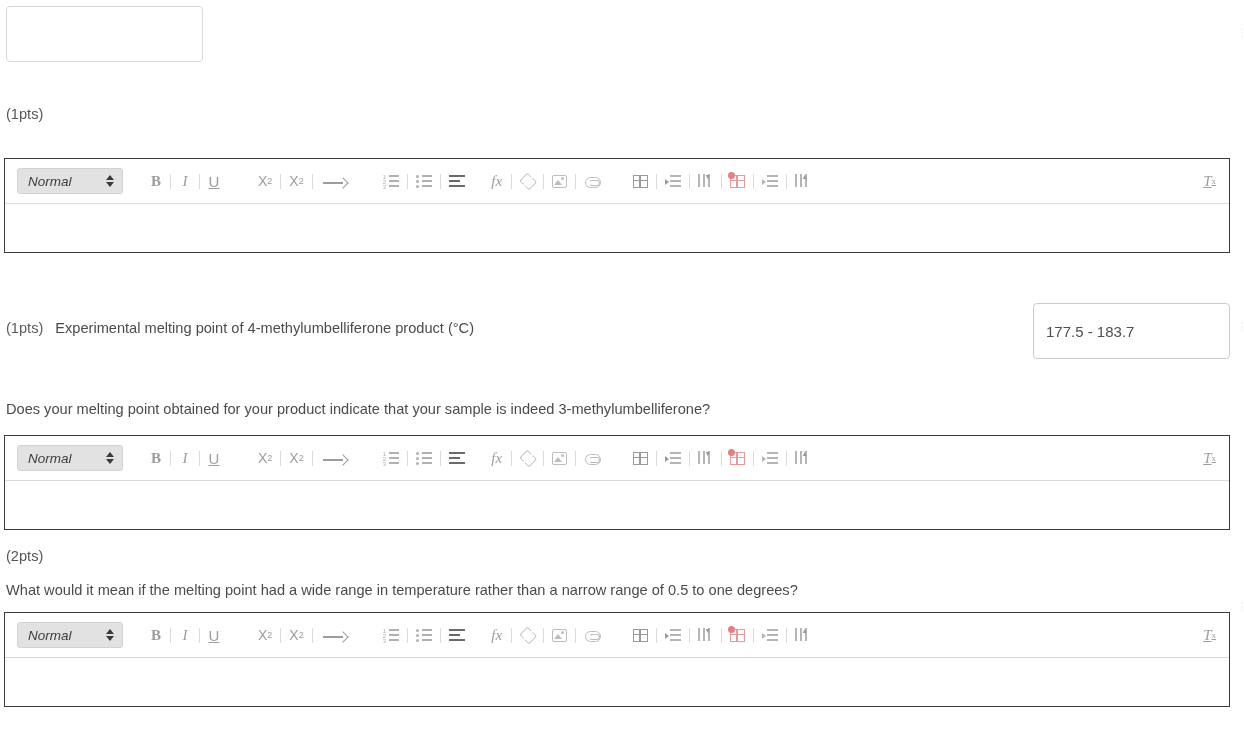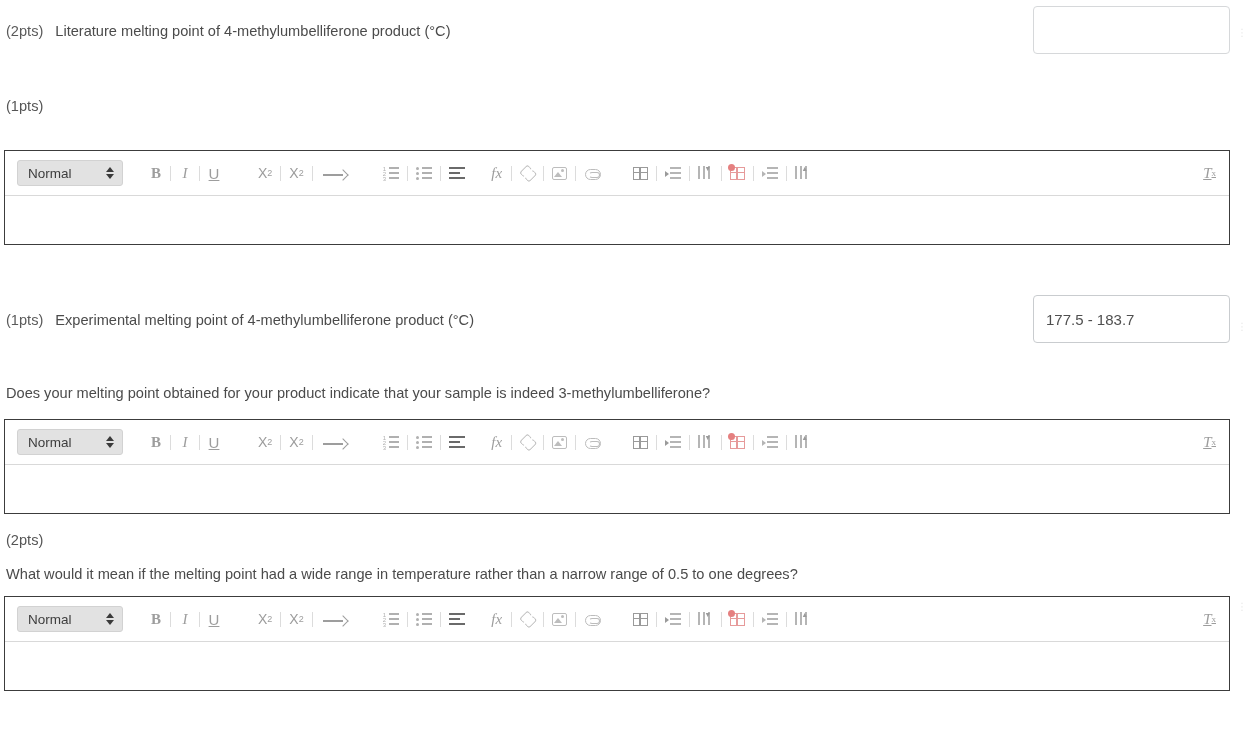--- a/index.html
+++ b/index.html
@@ -25,21 +25,21 @@
     color: #4b4b4b;
     line-height: 1.3;
     padding-top: 22px;
     white-space: nowrap;
   }
   .qrow .pts { color: #5a5a5a; }
   .qrow .qlabel { margin-left: 12px; }
 
   .answer-box {
     width: 197px;
-    height: 48px;
+    height: 56px;
     border: 1px solid #d6d8da;
     border-radius: 4px;
     background: #ffffff;
     margin-top: 6px;
     display: flex;
     align-items: center;
     padding: 0 12px;
     font-size: 15px;
     color: #4f4f4f;
     flex: none;
@@ -84,20 +84,21 @@
     justify-content: space-between;
     width: 106px;
     height: 26px;
     background: #e2e2e2;
     border: 1px solid #d2d2d2;
     border-radius: 3px;
     padding: 0 8px 0 10px;
     font-size: 13.5px;
     color: #3d3d3d;
     cursor: pointer;
+    font-style: italic;
   }
   .spin {
     display: inline-flex;
     flex-direction: column;
     line-height: 0;
     gap: 2px;
   }
   .spin i {
     display: block;
     width: 0; height: 0;
@@ -253,23 +254,20 @@
     font-size: 10px;
     line-height: 1;
   }
 </style>
 </head>
 <body>
 
 <div class="page">
 
   <div class="qrow">
-    <div class="qtext">
-      <span class="pts">(2pts)</span><span class="qlabel">Literature melting point of 4-methylumbelliferone product (°C)</span>
-    </div>
     <div class="answer-box">
       <span></span>
     </div>
   </div>
 
   <div class="sp-44"></div>
 
   <div class="pts-line">(1pts)</div>
   <div class="sp-18"></div>
   <div class="sp-18"></div>

